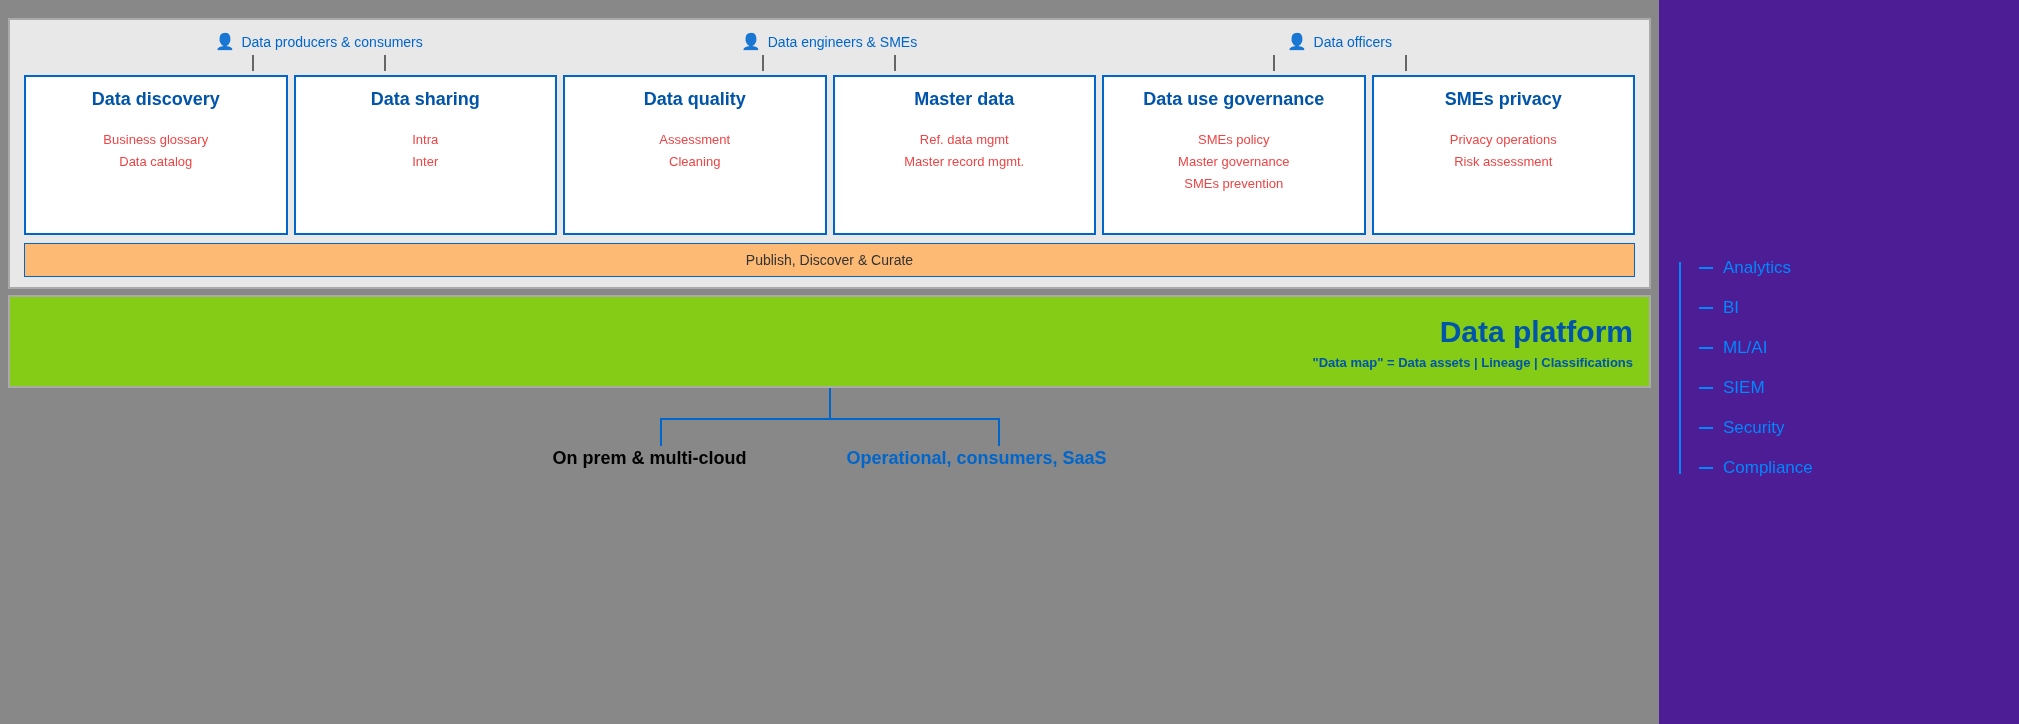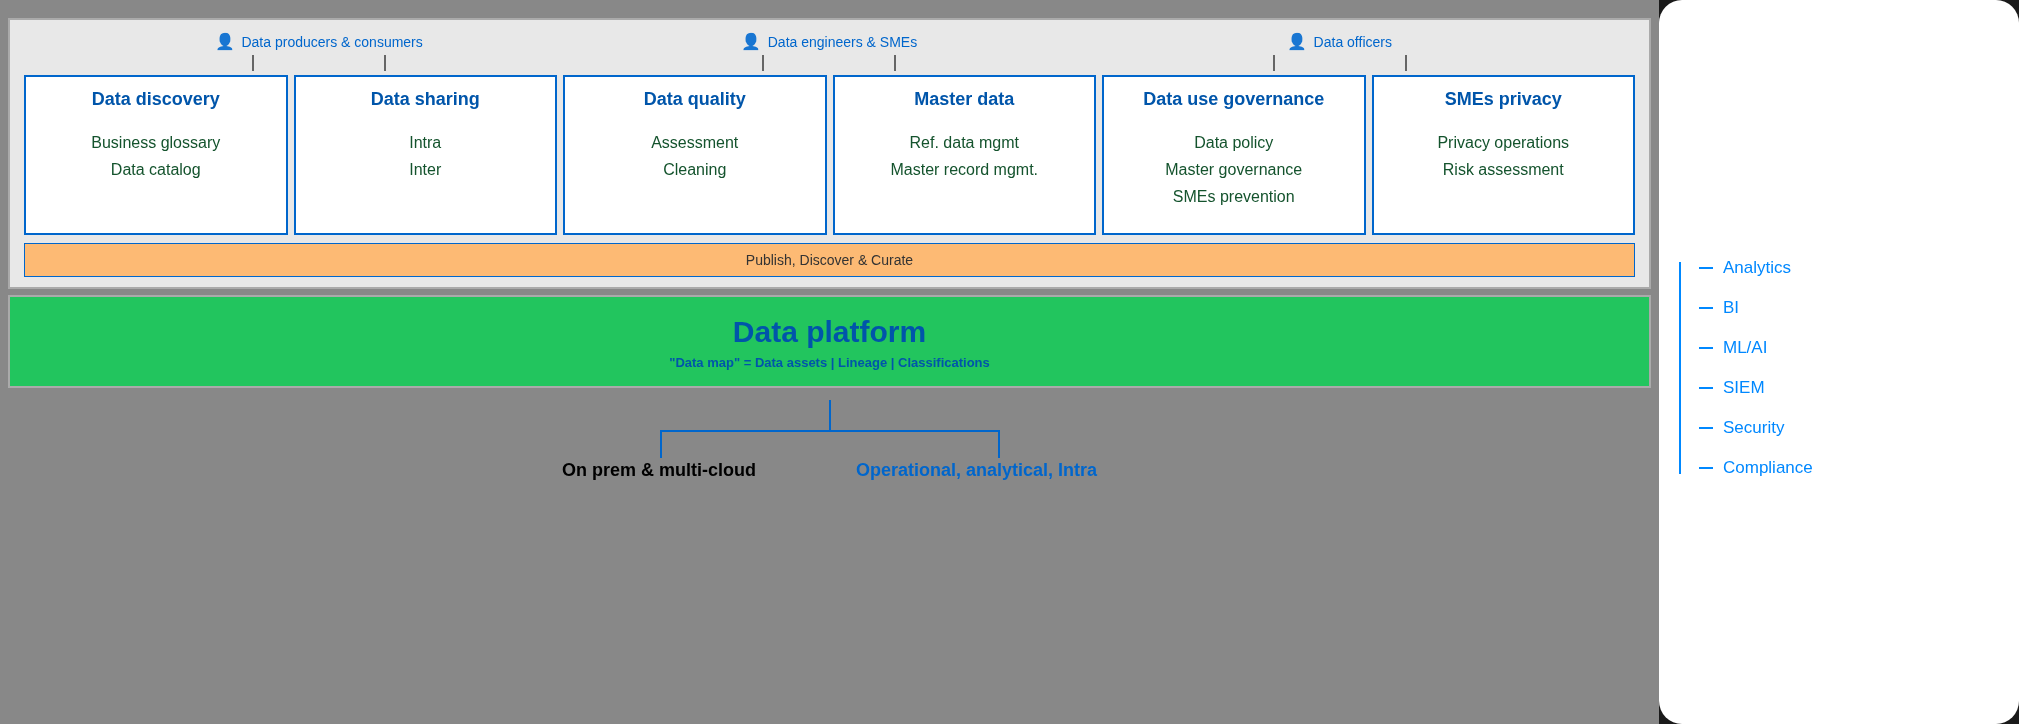--- a/index.html
+++ b/index.html
@@ -33,22 +33,22 @@
     .card-title {
       color: #0055aa;
       font-size: 18px;
       font-weight: 700;
       text-align: center;
       margin-bottom: 18px;
       line-height: 1.2;
     }
 
     .card-items {
-      color: #14532d;
-      font-size: 16px;
+      color: #ef4444;
+      font-size: 13px;
       text-align: center;
       line-height: 1.7;
     }
 
     .publish-bar {
       border: 1.5px solid #0066cc;
       background: #fdba74;
       text-align: center;
       padding: 8px;
       color: #333;
@@ -64,27 +64,26 @@
 
     .platform-subtitle {
       color: #0055aa;
       font-size: 13px;
       font-weight: 600;
     }
 
     
     .right-sidebar {
       width: 360px;
-      background: #ffffff;
+      background: #4c1d95;
       display: flex;
       flex-direction: column;
       justify-content: center;
       padding: 40px 30px 28px 20px;
       gap: 0;
-      border-radius: 23px;
     }
 
     .sidebar-item {
       color: #0088ff;
       font-size: 17px;
       padding: 10px 0;
       position: relative;
       display: flex;
       align-items: center;
     }
@@ -163,56 +162,56 @@
       <div class="card">
         <div class="card-title">Master data</div>
         <div class="card-items">
           <div>Ref. data mgmt</div>
           <div>Master record mgmt.</div>
         </div>
       </div>
       <div class="card">
         <div class="card-title">Data use governance</div>
         <div class="card-items">
-          <div>Data policy</div>
+          <div>SMEs policy</div>
           <div>Master governance</div>
           <div>SMEs prevention</div>
         </div>
       </div>
       <div class="card">
         <div class="card-title">SMEs privacy</div>
         <div class="card-items">
           <div>Privacy operations</div>
           <div>Risk assessment</div>
         </div>
       </div>
     </div>
 
     <div class="publish-bar">Publish, Discover &amp; Curate</div>
   </div>
 
-  <div style="margin: 6px 8px 12px 8px; border: 2px solid #aaa; background: #22c55e; padding: 18px 16px 16px 16px; text-align: center;">
+  <div style="margin: 6px 8px 0 8px; border: 2px solid #aaa; background: #84cc16; padding: 18px 16px 16px 16px; text-align: right;">
     <div class="platform-title">Data platform</div>
     <div class="platform-subtitle">"Data map" = Data assets | Lineage | Classifications</div>
   </div>
 
   <div style="display: flex; flex-direction: column; align-items: center; margin-top: 0; flex: 1; padding-top: 0;">
 
     <div style="width: 2px; height: 30px; background: #0066cc;"></div>
 
     <div style="position: relative; width: 340px; height: 2px; background: #0066cc;">
 
       <div style="position: absolute; left: 0; top: 0; width: 2px; height: 28px; background: #0066cc;"></div>
 
       <div style="position: absolute; right: 0; top: 0; width: 2px; height: 28px; background: #0066cc;"></div>
     </div>
 
     <div style="display: flex; flex-direction: row; gap: 100px; margin-top: 28px;">
       <div style="color: #000000; font-size: 18px; font-weight: 700; text-align: center;">On prem &amp; multi-cloud</div>
-      <div style="color: #0066cc; font-size: 18px; font-weight: 700; text-align: center;">Operational, analytical, Intra</div>
+      <div style="color: #0066cc; font-size: 18px; font-weight: 700; text-align: center;">Operational, consumers, SaaS</div>
     </div>
   </div>
 </div>
 
 <div class="right-sidebar">
   <div style="position: relative; padding-left: 20px;">
 
     <div style="position: absolute; left: 0; top: 14px; bottom: 14px; width: 2px; background: #0088ff;"></div>
 
     <div class="sidebar-item">

